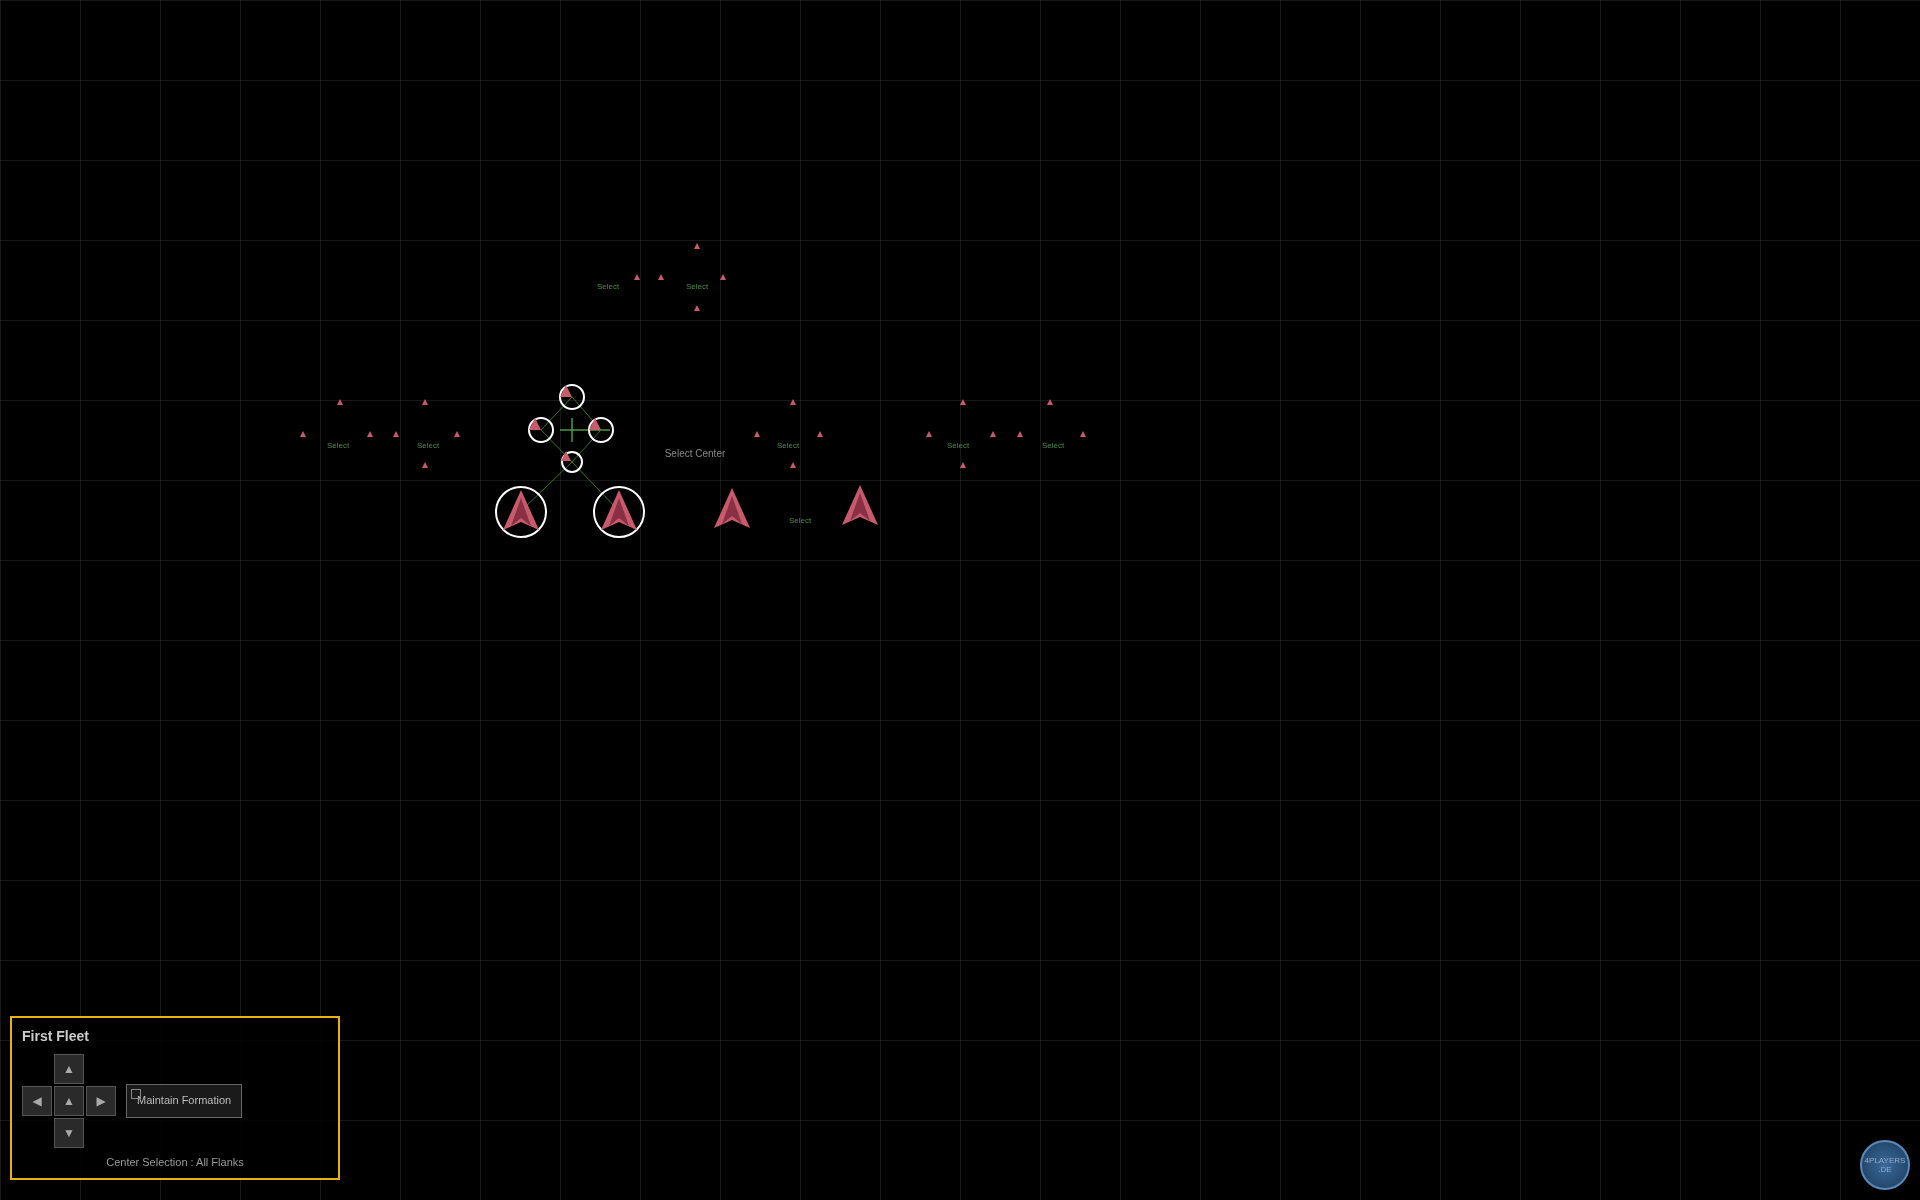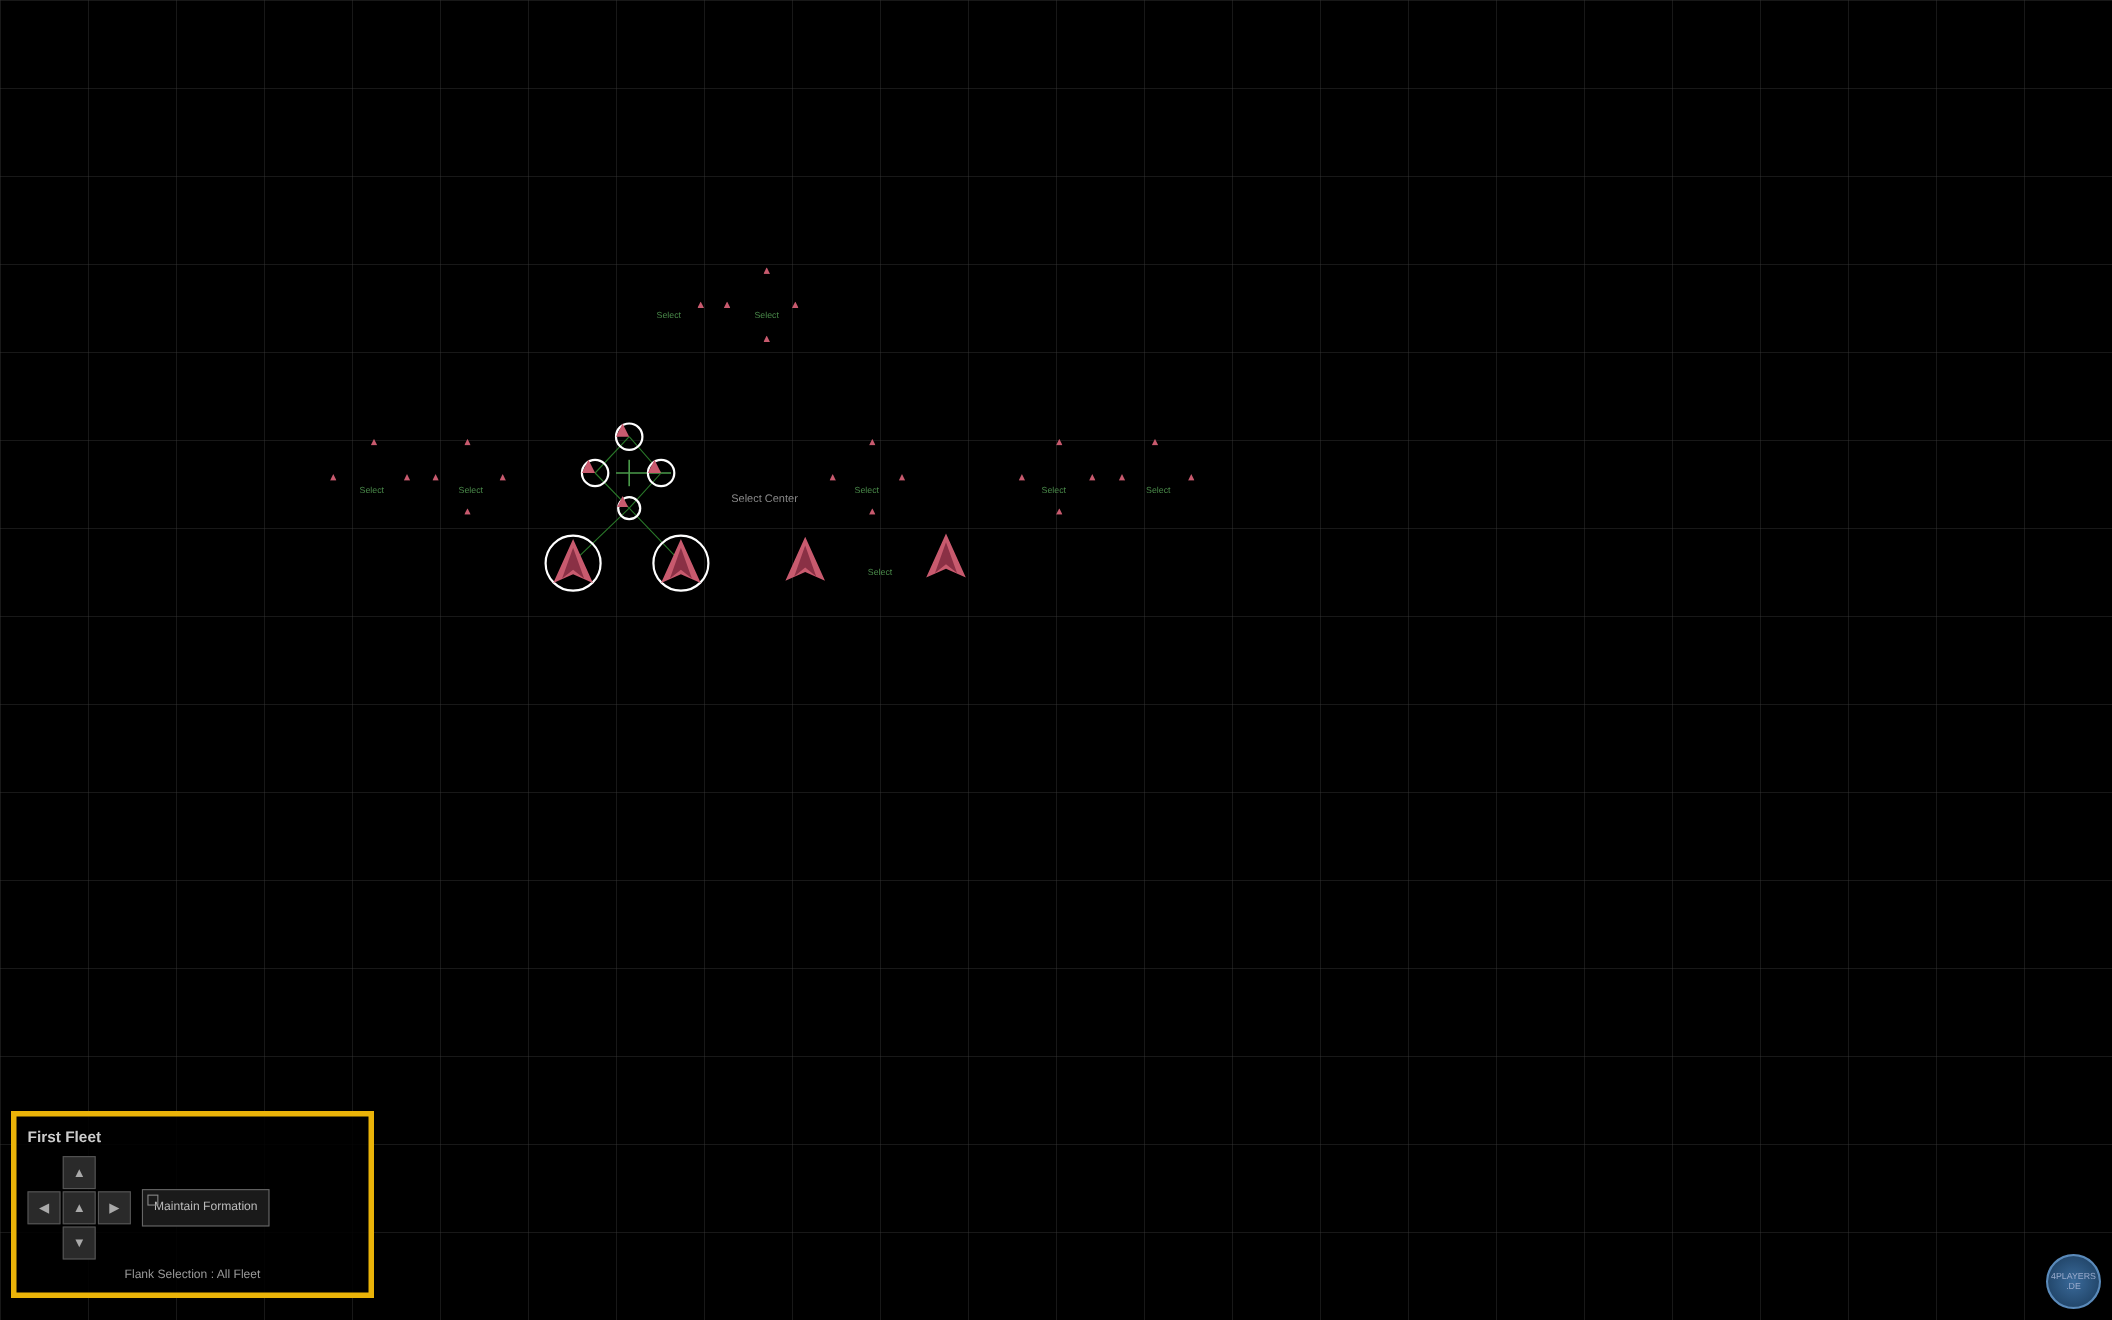--- a/index.html
+++ b/index.html
@@ -31,21 +31,21 @@
       pointer-events: none;
     }
 
     
     #fleet-panel {
       position: absolute;
       bottom: 20px;
       left: 10px;
       width: 330px;
       background: rgba(0,0,0,0.85);
-      border: 5px solid #eab308;
+      border: 2px solid #eab308;
       padding: 10px;
     }
 
     #fleet-title {
       color: #ccc;
       font-size: 14px;
       font-weight: bold;
       margin-bottom: 10px;
     }
 
@@ -305,20 +305,20 @@
 
         <div class="dpad-empty"></div>
         <button class="dpad-btn">▼</button>
         <div class="dpad-empty"></div>
       </div>
 
       <button id="maintain-formation-btn">Maintain
 Formation</button>
     </div>
 
-    <div id="flank-selection">Flank Selection : All Fleet</div>
+    <div id="flank-selection">Center Selection : All Flanks</div>
   </div>
 
   <div id="watermark">
     <span>4PLAYERS
 .DE</span>
   </div>
 </div>
 
 </body></html>

